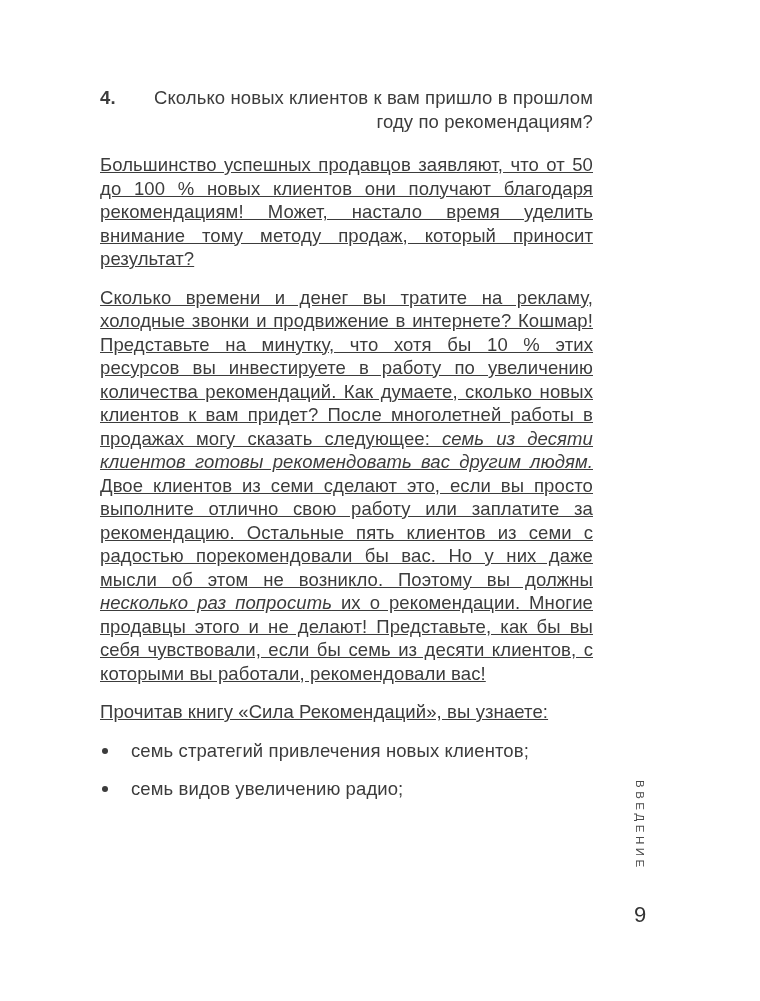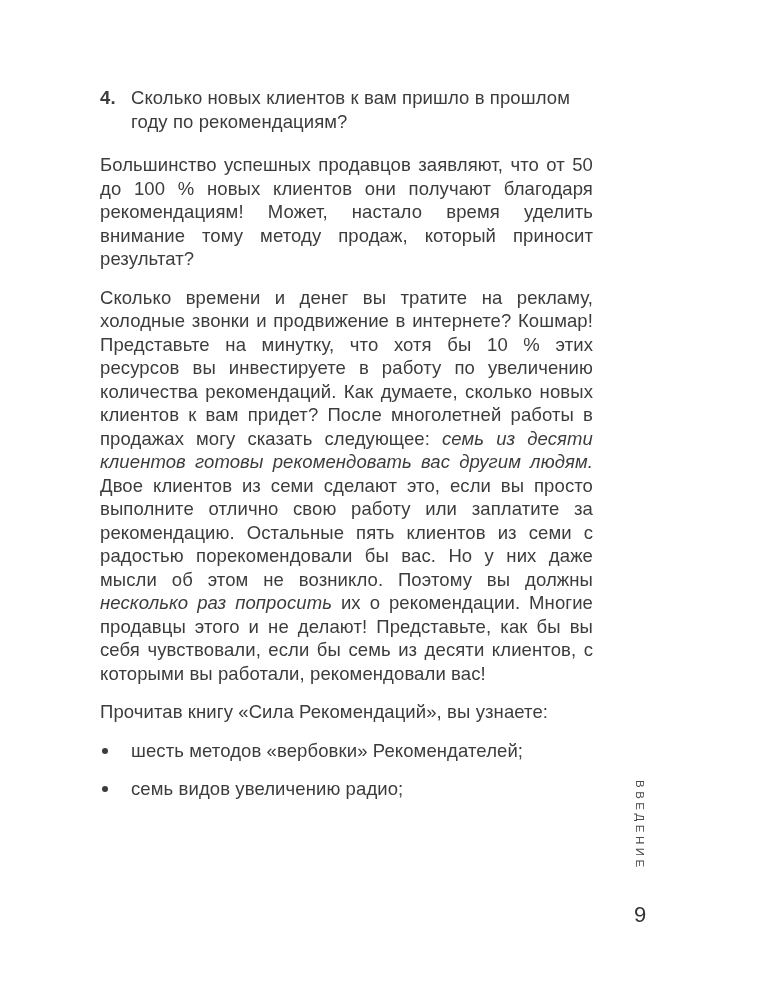--- a/index.html
+++ b/index.html
@@ -23,24 +23,25 @@
     letter-spacing: 0.1px;
   }
   .question {
     display: flex;
     margin: 0 0 20px 0;
   }
   .q-num {
     flex: 0 0 31px;
     font-weight: bold;
   }
-  .q-text { flex: 1; }
+  .q-text { flex: 1; text-align: right; }
   .para {
     margin: 0 0 15px 0;
     text-align: justify;
+    text-decoration: underline;
   }
   .para:last-of-type { margin-bottom: 13px; }
   .italic { font-style: italic; }
   .list-intro { margin: 0 0 1px 0; }
   .bullet-list {
     list-style: none;
     margin: 0;
     padding: 0;
   }
   .bullet-item {
@@ -98,21 +99,21 @@
 
     <p class="para"><span>Сколько времени и денег вы тратите на рекламу, холодные звонки и продвижение в интернете? Кошмар! Представьте на минутку, что хотя бы 10 % этих ресурсов вы инвестируете в работу по увеличению количества рекомендаций. Как думаете, сколько новых клиентов к вам придет? После многолетней работы в продажах могу сказать следующее: </span><span class="italic">семь из десяти клиентов готовы рекомендовать вас другим людям.</span><span> Двое клиентов из семи сделают это, если вы просто выполните отлично свою работу или заплатите за рекомендацию. Остальные пять клиентов из семи с радостью порекомендовали бы вас. Но у них даже мысли об этом не возникло. Поэтому вы должны </span><span class="italic">несколько раз попросить</span><span> их о рекомендации. Многие продавцы этого и не делают! Представьте, как бы вы себя чувствовали, если бы семь из десяти клиентов, с которыми вы работали, рекомендовали вас!</span></p>
 
     <p class="para list-intro">Прочитав книгу «Сила Рекомендаций», вы узнаете:</p>
 
     <ul class="bullet-list">
       <li class="bullet-item">
         <span class="bullet-marker">
             <span class="bullet-dot"></span>
           </span>
-        <span>шесть методов «вербовки» Рекомендателей;</span>
+        <span>семь стратегий привлечения новых клиентов;</span>
       </li>
       <li class="bullet-item">
         <span class="bullet-marker">
             <span class="bullet-dot"></span>
           </span>
         <span>семь видов увеличению радио;</span>
       </li>
     </ul>
 
   </div>

